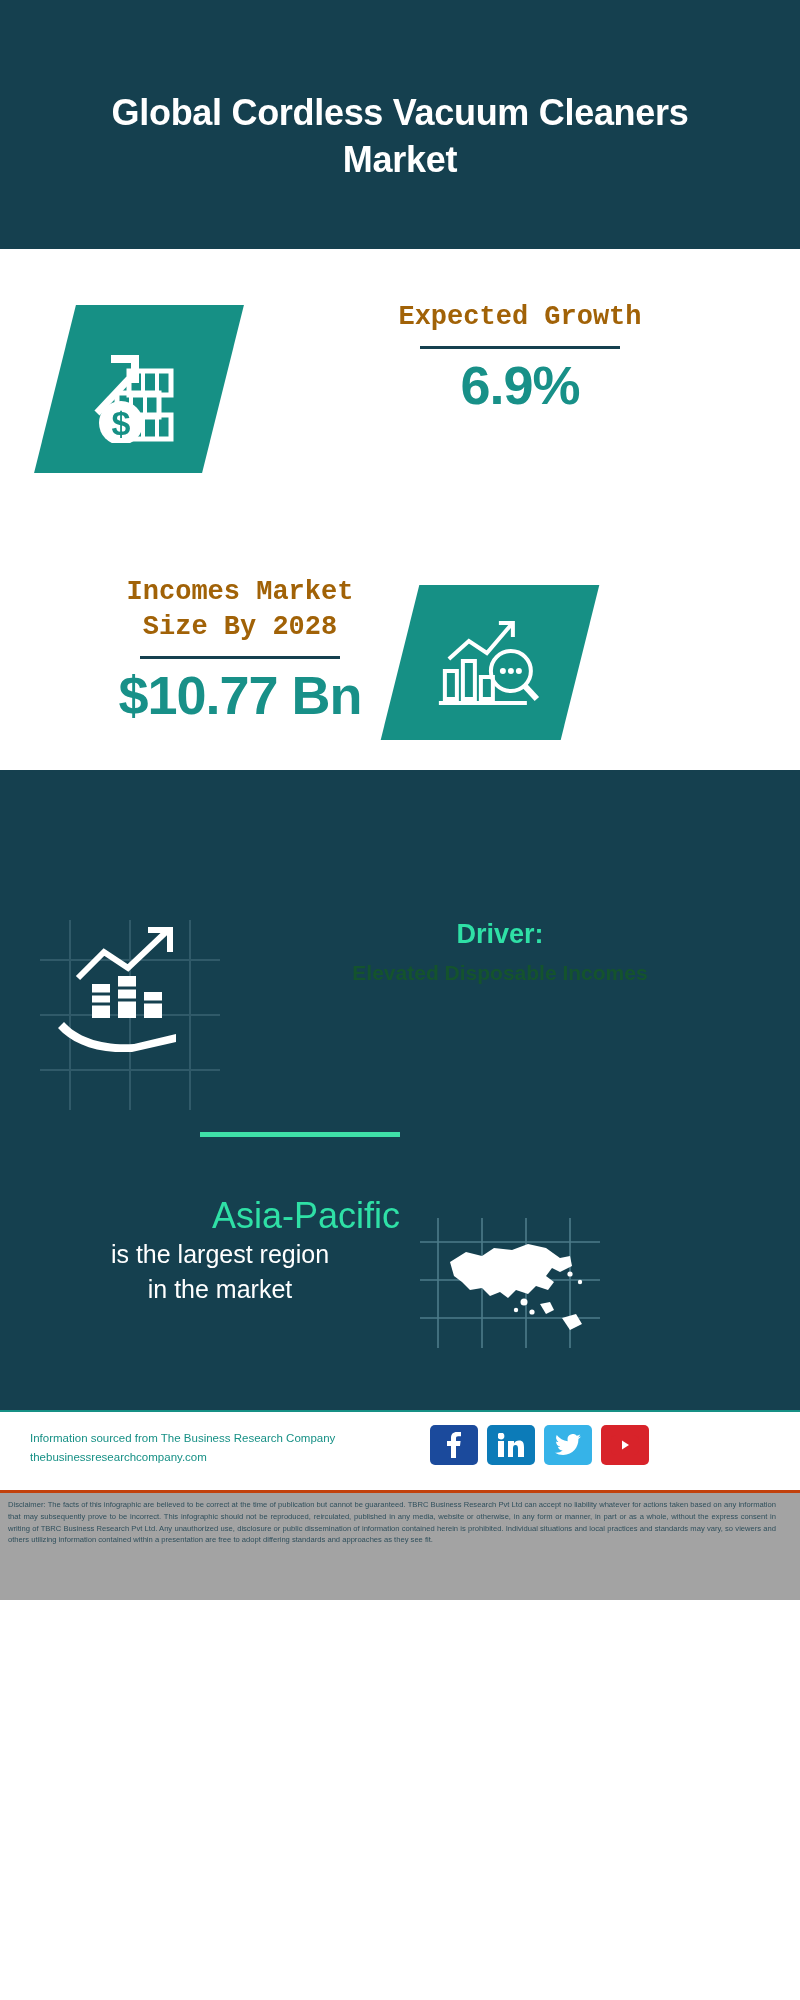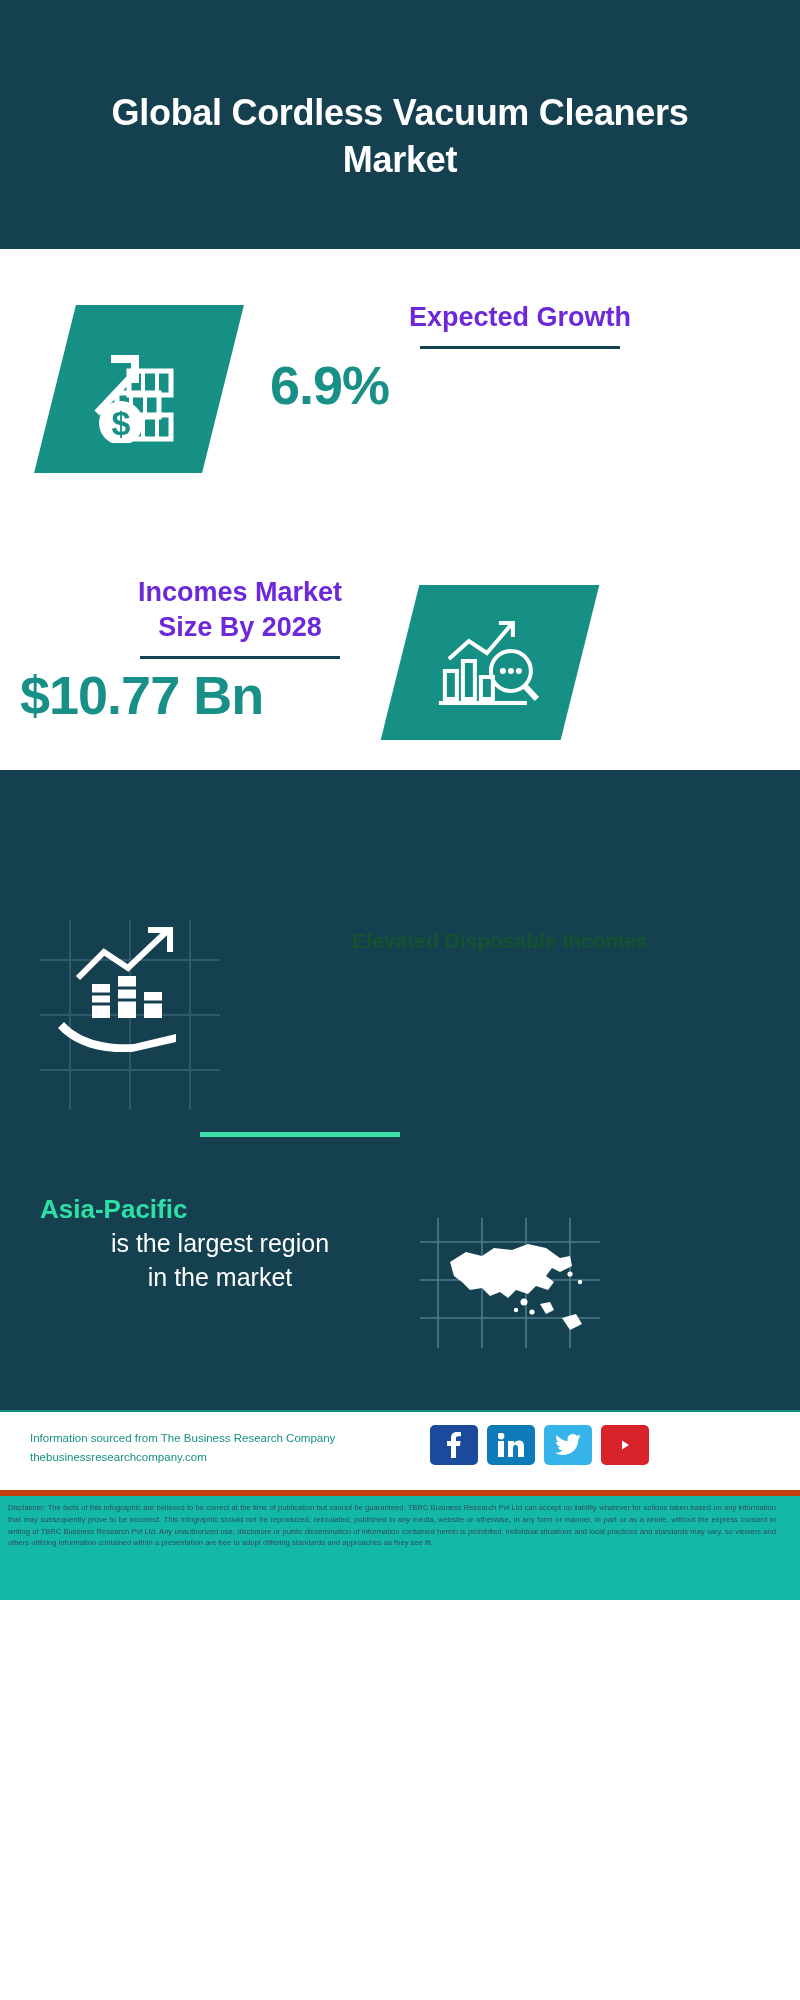--- a/index.html
+++ b/index.html
@@ -34,29 +34,30 @@
   .para {
     position:absolute;
     background:#169085;
     transform:skewX(-14deg);
     display:flex; align-items:center; justify-content:center;
   }
   .para > svg { transform:skewX(14deg); }
 
   .stat-row { position:absolute; }
   .stat-head {
-    color:#6d28d9; font-size:27px; font-weight:bold; line-height:1.3;
+    color:#a16207; font-size:27px; font-weight:bold; line-height:1.3;
     text-align:center;
+    font-family:Liberation Mono, monospace;
   }
   .stat-rule {
     height:3px; background:#15404f; margin:11px auto 8px auto; width:200px;
   }
   .stat-value {
     color:#189088; font-size:54px; font-weight:bold; line-height:1.05;
-    letter-spacing:-1px;
+    text-align:center; letter-spacing:-1px;
   }
 
   
   .dark-zone {
     position:absolute; left:0; top:770px; width:800px; height:640px;
     background:#15404f;
   }
   .skyline {
     position:absolute; left:0; top:770px; width:800px; height:130px;
     display:block;
@@ -73,21 +74,21 @@
     line-height:1.45; margin-top:8px;
   }
 
   .mint-rule {
     position:absolute; left:200px; top:1461px; width:200px; height:5px;
     background:#3fe0a8;
   }
 
   .region-block { position:absolute; left:40px; top:1195px; width:360px; }
   .region-name {
-    color:#2fe0a6; font-size:26px; font-weight:bold; text-align:left;
+    color:#2fe0a6; font-size:36px; font-weight:normal; text-align:right;
     line-height:1.15;
   }
   .region-sub {
     color:#ffffff; font-size:25px; font-weight:normal; text-align:center;
     line-height:1.3; margin-top:2px;
   }
 
   .map-wrap { position:absolute; left:420px; top:1218px; width:180px; height:130px; }
 
   
@@ -106,22 +107,22 @@
     display:flex; align-items:center; justify-content:center;
   }
   .s-fb { background:#1b4a9c; }
   .s-li { background:#0c7bb8; }
   .s-tw { background:#36b3e8; }
   .s-yt { background:#d8232a; }
 
   
   .disclaimer {
     position:absolute; left:0; top:1490px; width:800px; height:110px;
-    background:#14b8a6; padding:6px 24px 0 8px;
-    border-top:6px solid #c2410c;
+    background:#a3a3a3; padding:6px 24px 0 8px;
+    border-top:3px solid #c2410c;
   }
   .disclaimer p {
     color:#2f4f5c; font-size:7.6px; line-height:1.55; text-align:justify;
   }
 
   .bottom-fill {
     position:absolute; left:0; top:1600px; width:800px; height:400px;
     background:#ffffff;
   }
 </style>
@@ -222,20 +223,21 @@
       <line x1="44" y1="72" x2="62" y2="72"></line>
       <line x1="44" y1="82" x2="62" y2="82"></line>
       <line x1="70" y1="66" x2="88" y2="66"></line>
       <line x1="70" y1="78" x2="88" y2="78"></line>
       <line x1="96" y1="80" x2="114" y2="80"></line>
     </g>
     <path d="M16 100 C30 116 56 124 86 122 L128 112 L128 120 L84 130 C50 132 24 122 10 106 Z" fill="#ffffff"></path>
   </svg>
 
   <div class="driver-block">
+    <div class="driver-label">Driver:</div>
     <div class="driver-text">Elevated Disposable Incomes</div>
   </div>
 
   <div class="mint-rule" style="top:1132px; left:200px; width:200px;"></div>
 
   <div class="region-block">
     <div class="region-name">Asia-Pacific</div>
     <div class="region-sub">is the largest region</div>
     <div class="region-sub">in the market</div>
   </div>

